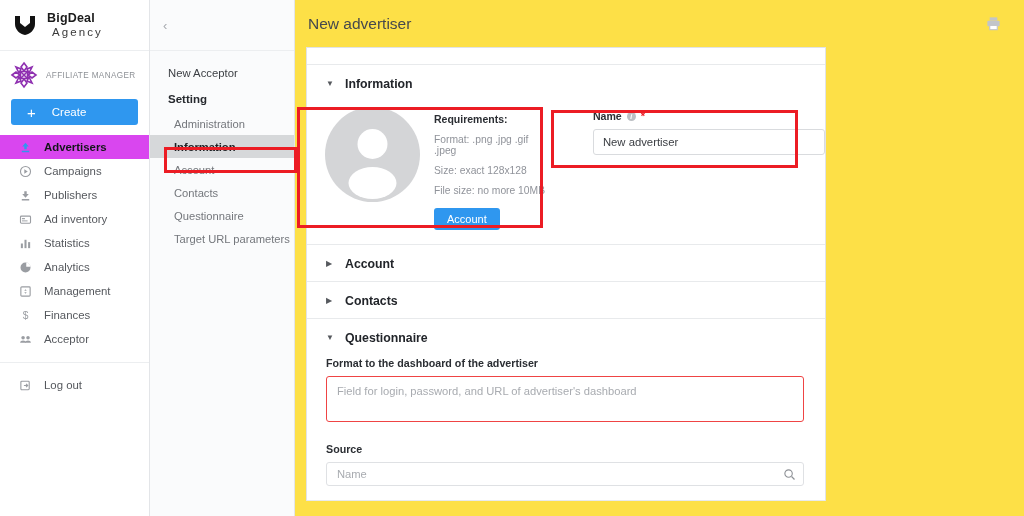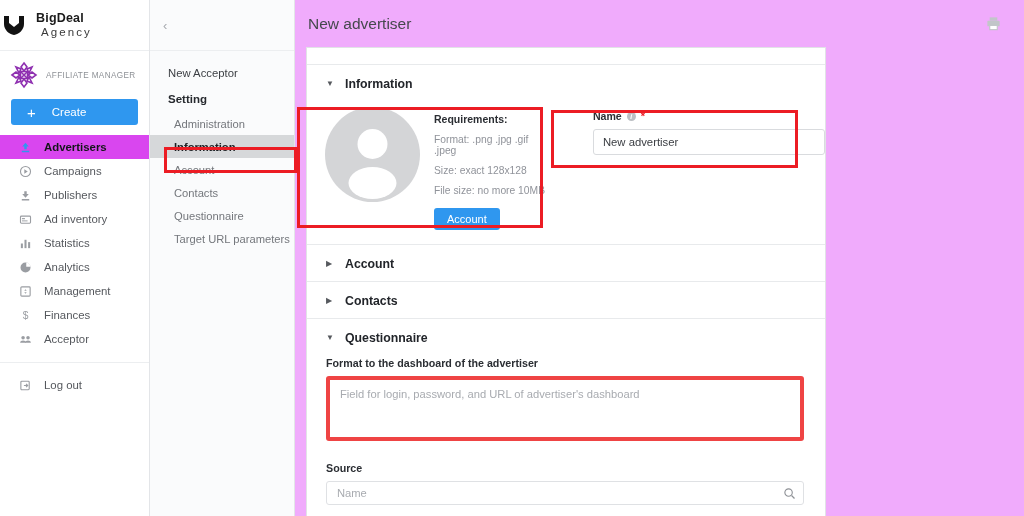--- a/index.html
+++ b/index.html
@@ -15,21 +15,21 @@
   .sidebar {
     width: 150px; height: 516px;
     background: #ffffff;
     border-right: 1px solid #e3e5e8;
     display: flex; flex-direction: column;
     flex: 0 0 150px;
   }
   .brand {
     height: 51px;
     display: flex; align-items: center; gap: 9px;
-    padding: 0 1px;
+    padding: 0 12px;
     border-bottom: 1px solid #eceef0;
   }
   .brand-logo { width: 26px; height: 26px; flex: 0 0 26px; }
   .brand-text { line-height: 1.05; }
   .brand-line1 { font-size: 12.5px; font-weight: bold; color: #1b1b1b; letter-spacing: .2px; }
   .brand-line2 { font-size: 11.5px; color: #3a3a3a; letter-spacing: 2.1px; padding-left: 5px; }
 
   .user-row {
     display: flex; align-items: center; gap: 8px;
     padding: 10px 12px 6px 10px;
@@ -88,21 +88,21 @@
     padding-left: 24px;
     font-size: 11.2px; color: #74777c;
     cursor: pointer;
   }
   .sub-item.current { background: #d6d8da; color: #1d2024; font-weight: bold; }
 
   
   .redbox { position: absolute; border: 3px solid #ec1c24; pointer-events: none; z-index: 50; }
 
   
-  .main { flex: 1 1 auto; height: 516px; background: #f0abfc; position: relative; overflow: hidden; }
+  .main { flex: 1 1 auto; height: 516px; background: #fde047; position: relative; overflow: hidden; }
   .main-head {
     height: 47px; display: flex; align-items: center;
     padding: 0 22px 0 13px;
   }
   .page-title { font-size: 15.5px; color: #45484d; }
   .print-btn { margin-left: auto; width: 18px; height: 18px; color: #c2c5c9; cursor: pointer; display: flex; align-items: center; justify-content: center; }
 
   .panel {
     width: 520px; margin-left: 11px;
     background: #ffffff;
@@ -150,22 +150,22 @@
     width: 100%; height: 26px;
     border: 1px solid #d9dbde; border-radius: 3px;
     padding: 0 9px; font-size: 11.3px; color: #3a3d42;
     font-family: inherit; background: #fff;
   }
 
   
   .q-body { padding: 0 19px 14px 19px; }
   .field-label { font-size: 10.7px; font-weight: bold; color: #2b2e33; margin: 2px 0 7px 0; }
   .textarea {
-    width: 478px; height: 65px;
-    border: 4px solid #ef4444; border-radius: 3px;
+    width: 478px; height: 46px;
+    border: 1px solid #ef4444; border-radius: 3px;
     padding: 8px 10px; font-size: 11.2px; color: #3a3d42;
     font-family: inherit; resize: none; background: #fff;
   }
   .textarea::placeholder, .text-input::placeholder, .search-input::placeholder { color: #a8abb0; }
   .field-label.spaced { margin-top: 17px; }
   .search-wrap { position: relative; width: 478px; }
   .search-input {
     width: 100%; height: 24px;
     border: 1px solid #dfe1e4; border-radius: 3px;
     padding: 0 26px 0 10px; font-size: 11.2px; color: #3a3d42;

